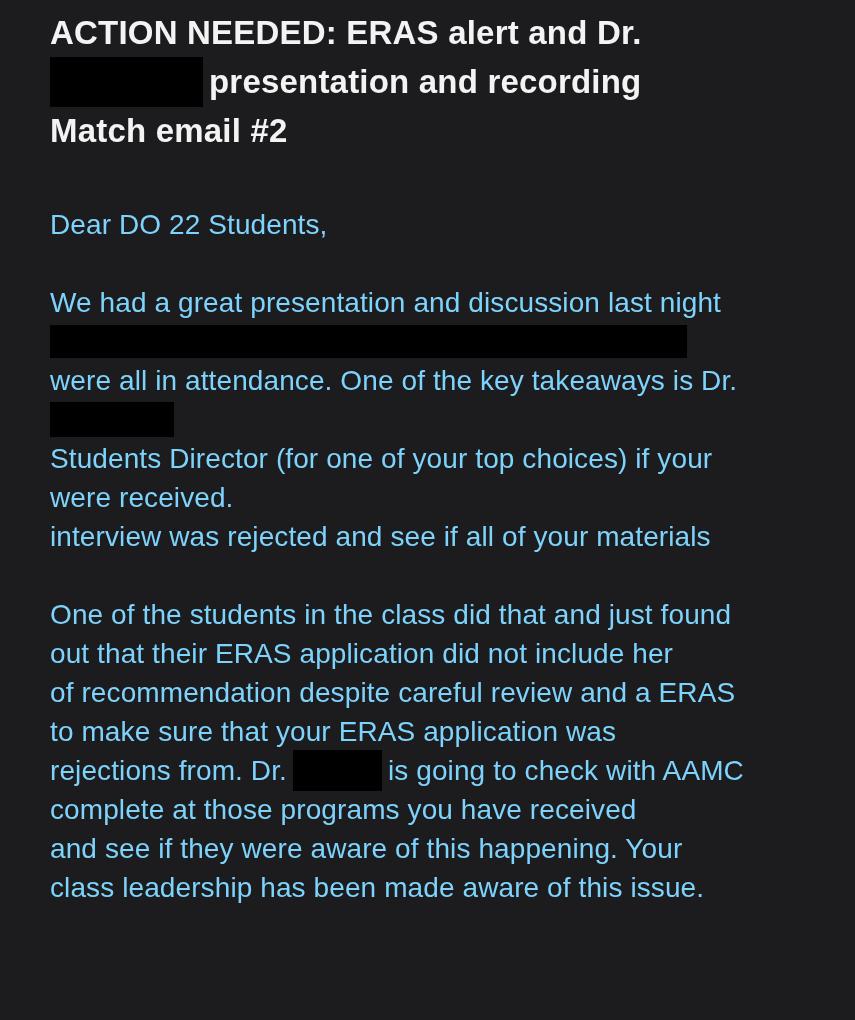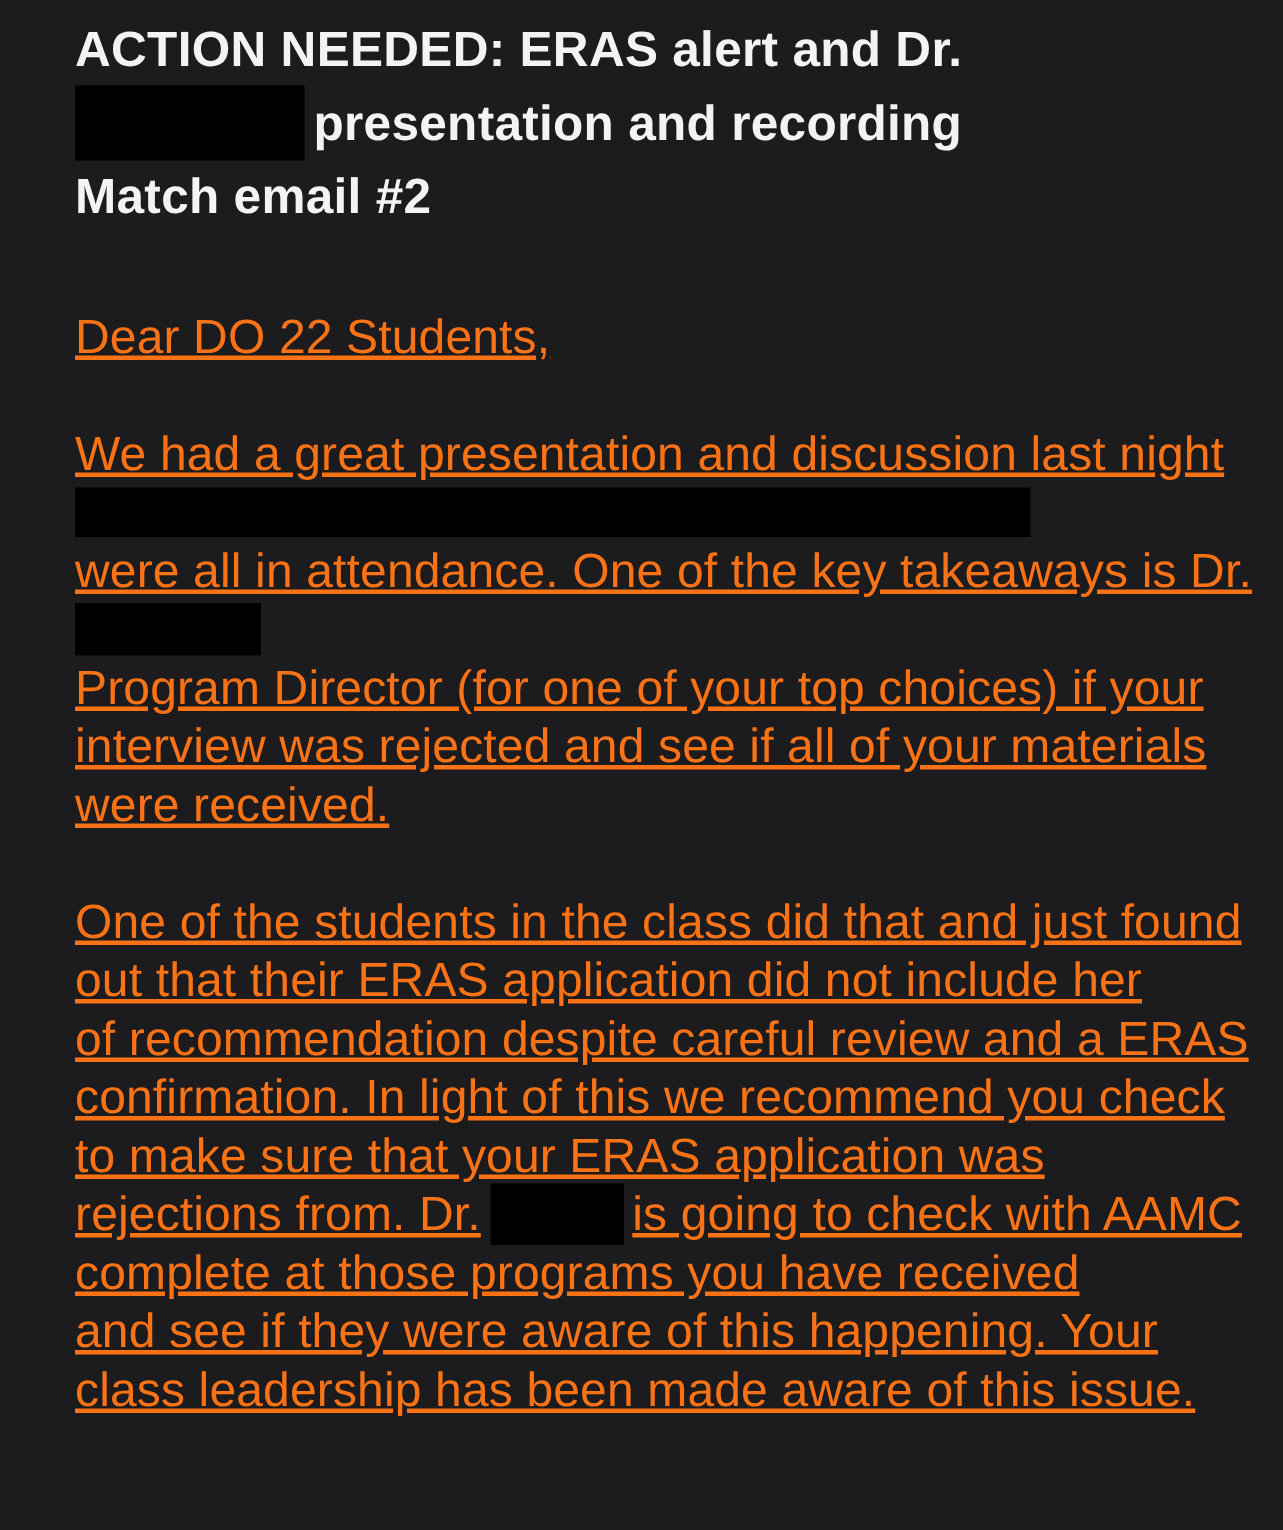--- a/index.html
+++ b/index.html
@@ -22,26 +22,25 @@
   }
   .subject {
     margin: 0 0 50px 0;
     font-size: 33px;
     font-weight: bold;
     line-height: 49px;
     color: #f3f3f4;
     letter-spacing: 0.2px;
   }
   .body-text {
-    font-size: 32px;
+    font-size: 28px;
     font-weight: normal;
     line-height: 39px;
-    color: #f97316;
+    color: #7dd3fc;
     letter-spacing: 0.1px;
-    text-decoration: underline;
   }
   .para {
     margin: 0 0 39px 0;
   }
   .para:last-child {
     margin-bottom: 0;
   }
   .line {
     display: flex;
     align-items: center;
@@ -67,29 +66,28 @@
     </h1>
   <div class="body-text" id="body-text">
       <div class="para">
         <div class="line"><span>Dear DO 22 Students,</span></div>
       </div>
       <div class="para">
         <div class="line"><span>We had a great presentation and discussion last night</span></div>
         <div class="line"><span class="redact" style="width: 637px; height: 33px;"></span></div>
         <div class="line"><span>were all in attendance. One of the key takeaways is Dr.</span></div>
         <div class="line"><span class="redact" style="width: 124px; height: 35px;"></span></div>
-        <div class="line"><span>Program Director (for one of your top choices) if your</span></div>
+        <div class="line"><span>Students Director (for one of your top choices) if your</span></div>
+        <div class="line"><span>were received.</span></div>
         <div class="line"><span>interview was rejected and see if all of your materials</span></div>
-        <div class="line"><span>were received.</span></div>
       </div>
       <div class="para">
         <div class="line"><span>One of the students in the class did that and just found</span></div>
         <div class="line"><span>out that their ERAS application did not include her</span></div>
         <div class="line"><span>of recommendation despite careful review and a ERAS</span></div>
-        <div class="line"><span>confirmation. In light of this we recommend you check</span></div>
         <div class="line"><span>to make sure that your ERAS application was</span></div>
         <div class="line"><span>rejections from. Dr.</span><span class="redact" style="width: 89px; height: 41px;"></span><span>is going to check with AAMC</span></div>
         <div class="line"><span>complete at those programs you have received</span></div>
         <div class="line"><span>and see if they were aware of this happening. Your</span></div>
         <div class="line"><span>class leadership has been made aware of this issue.</span></div>
       </div>
     </div>
 </div>
 
 </body></html>

